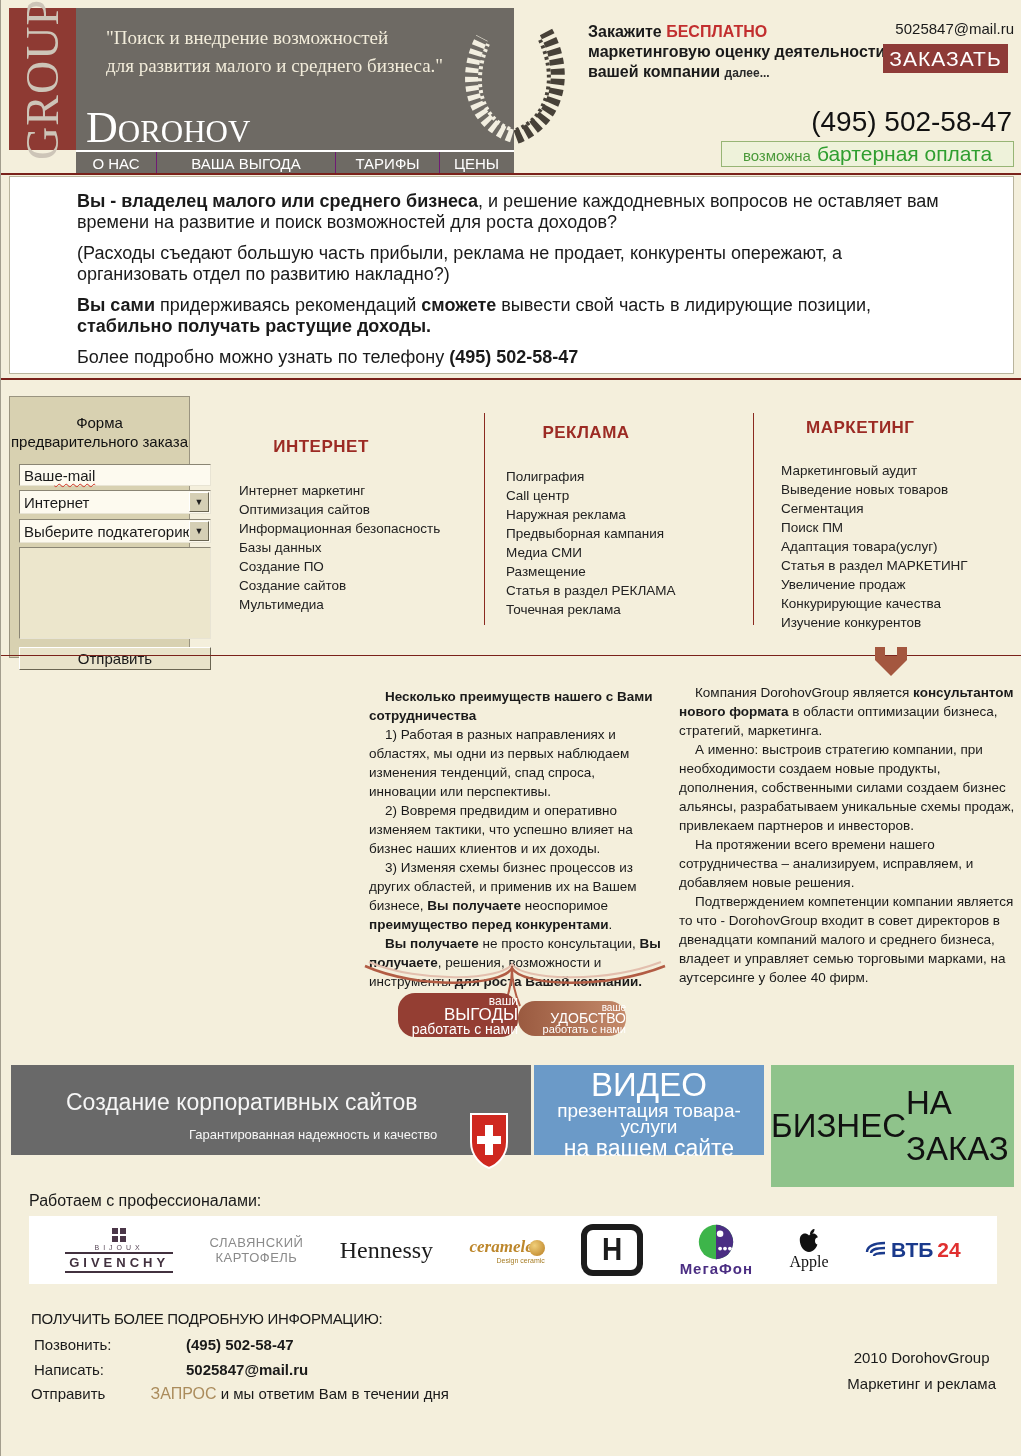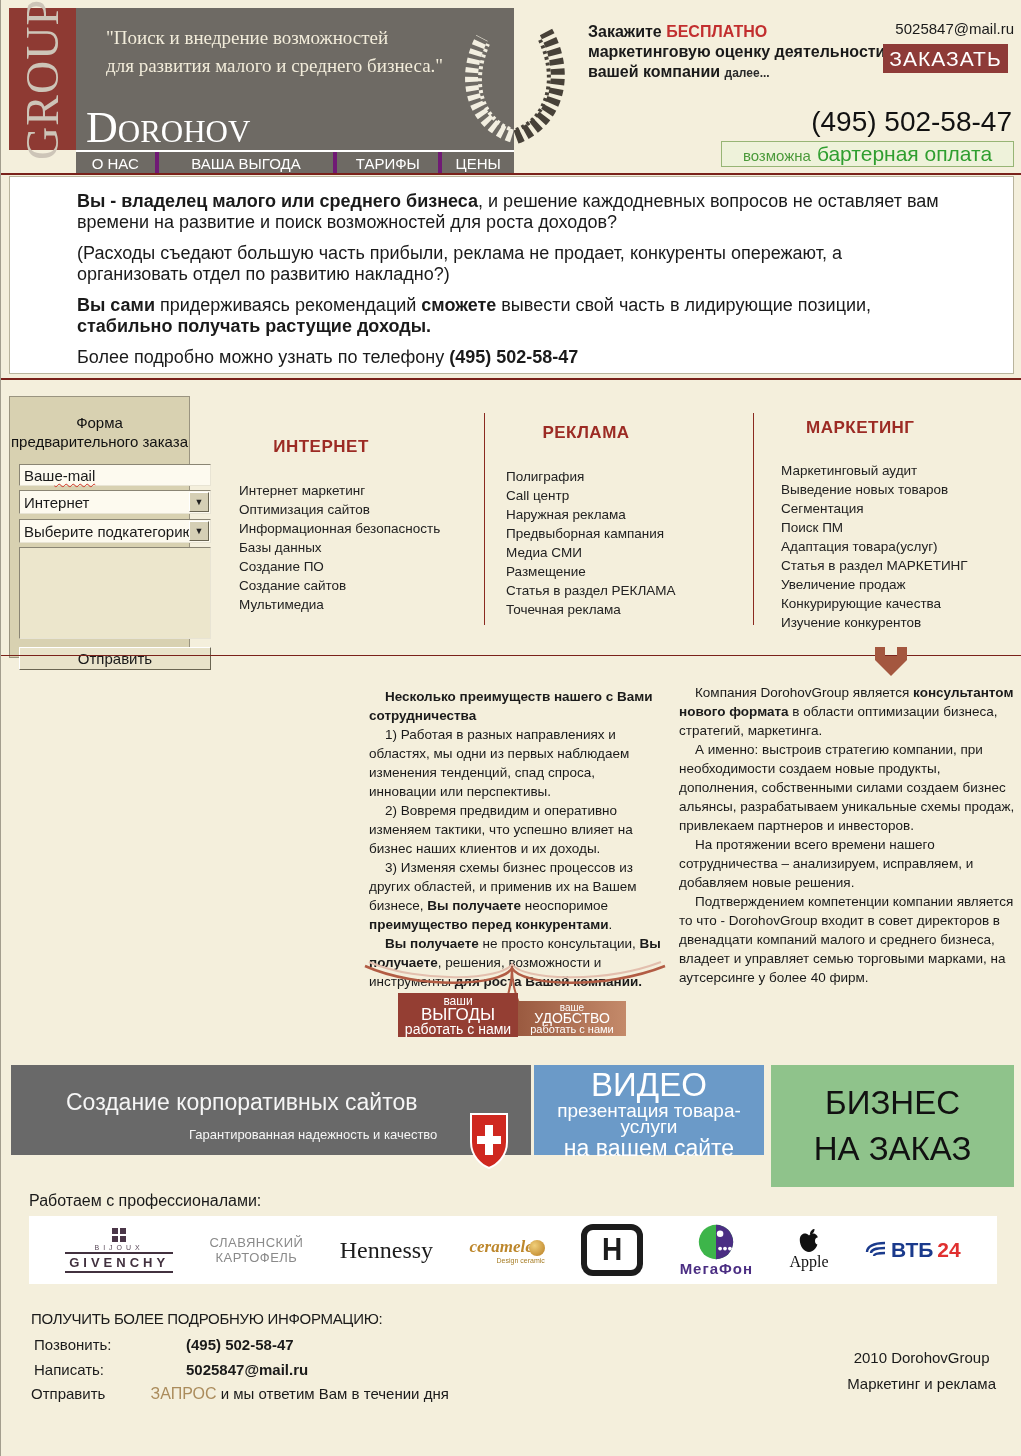--- a/index.html
+++ b/index.html
@@ -15,21 +15,21 @@
               font-family:"Liberation Serif",serif;font-size:46px;color:#cdc5b8;letter-spacing:1px;}
   .hdr-gray{left:75px;top:8px;width:438px;height:142px;background:#6e6a64;}
   .quote{position:absolute;left:30px;top:16px;font-family:"Liberation Serif",serif;
          font-size:19px;line-height:28px;color:#f2ecda;}
   .brand{position:absolute;left:10px;bottom:0px;font-family:"Liberation Serif",serif;
          font-variant:small-caps;font-size:44px;line-height:44px;color:#fff;}
   .wreath{left:447px;top:18px;}
   .nav{left:75px;top:150px;width:438px;height:23px;background:#6e6a64;display:flex;
        border-top:2px solid #fff;}
   .nav-item{color:#fff;font-size:15px;display:flex;align-items:center;justify-content:center;cursor:pointer;}
-  .nav-item + .nav-item{border-left:4px solid #701a75;}
+  .nav-item + .nav-item{border-left:1px solid #701a75;}
   .nav-about{width:80px}.nav-benefit{width:178px}.nav-tariffs{width:103px}.nav-prices{width:73px}
   .rule-red{left:0;width:1021px;height:2px;background:#7a221b;}
 
   
   .promo{left:587px;top:22px;width:300px;font-size:16px;font-weight:bold;line-height:20px;}
   .promo .red{color:#c22f2f;}
   .promo .more{font-size:12px;font-weight:bold;color:#2a2a2a;cursor:pointer;}
   .hdr-email{top:20px;right:8px;font-size:15px;}
   .order-btn{left:882px;top:44px;width:125px;height:29px;background:#8e3b38;color:#fff;
              font-size:21px;display:flex;align-items:center;justify-content:center;
@@ -80,40 +80,40 @@
   
   .rule-red3{left:0;top:655px;width:1021px;height:1px;background:#7a221b;}
   .dn-arrow{left:867px;top:647px;}
   .ben{font-size:13.5px;line-height:19px;}
   .ben p{margin:0;text-indent:16px;}
   .ben-left{left:368px;top:687px;width:296px;}
   .ben-right{left:678px;top:683px;width:338px;}
   .brace{left:358px;top:960px;}
 
   
-  .rib{color:#fff;text-align:center;cursor:pointer;}
+  .rib{color:#fff;text-align:right;cursor:pointer;border-radius:17px;}
   .rib-l{left:397px;top:993px;width:120px;height:44px;background:#943e33;
          display:flex;flex-direction:column;justify-content:center;line-height:14px;}
   .rib-l .a{font-size:12px;} .rib-l .b{font-size:17px;} .rib-l .c{font-size:14px;}
   .rib-r{left:517px;top:1001px;width:108px;height:35px;background:linear-gradient(90deg,#9a5a40,#c48a6a);
          display:flex;flex-direction:column;justify-content:center;line-height:11px;}
   .rib-r .a{font-size:10px;} .rib-r .b{font-size:14px;} .rib-r .c{font-size:11px;}
 
   
   .ban-gray{left:10px;top:1065px;width:520px;height:90px;background:#696969;color:#f6f6f6;cursor:pointer;}
   .ban-gray .t1{position:absolute;left:55px;top:24px;font-size:23px;}
   .ban-gray .t2{position:absolute;left:178px;top:62px;font-size:13px;}
   .shield{left:468px;top:1112px;}
   .ban-blue{left:533px;top:1065px;width:230px;height:90px;background:#6b9ac8;color:#fff;
             text-align:center;cursor:pointer;}
   .ban-blue .t1{font-size:33px;line-height:36px;margin-top:2px;}
   .ban-blue .t2{font-size:19px;line-height:16px;}
   .ban-blue .t3{font-size:23px;line-height:26px;}
   .ban-green{left:770px;top:1065px;width:243px;height:122px;background:#8fc38b;color:#111;
-             display:flex;flex-direction:column;align-items:center;justify-content:center;
+             display:flex;flex-direction:row;align-items:center;justify-content:center;
              font-size:33px;line-height:46px;cursor:pointer;}
 
   
   .partners-h{left:28px;top:1192px;font-size:16px;}
   .logo-strip{left:28px;top:1216px;width:968px;height:68px;background:#fff;
               display:flex;align-items:center;justify-content:space-around;padding:0 18px;box-sizing:border-box;}
   .lg{display:flex;flex-direction:column;align-items:center;justify-content:center;}
   .giv-sq{width:14px;height:14px;margin-bottom:1px;
           background:linear-gradient(#fff,#fff) center/2px 100% no-repeat,
                      linear-gradient(#fff,#fff) center/100% 2px no-repeat,#4a3648;}

